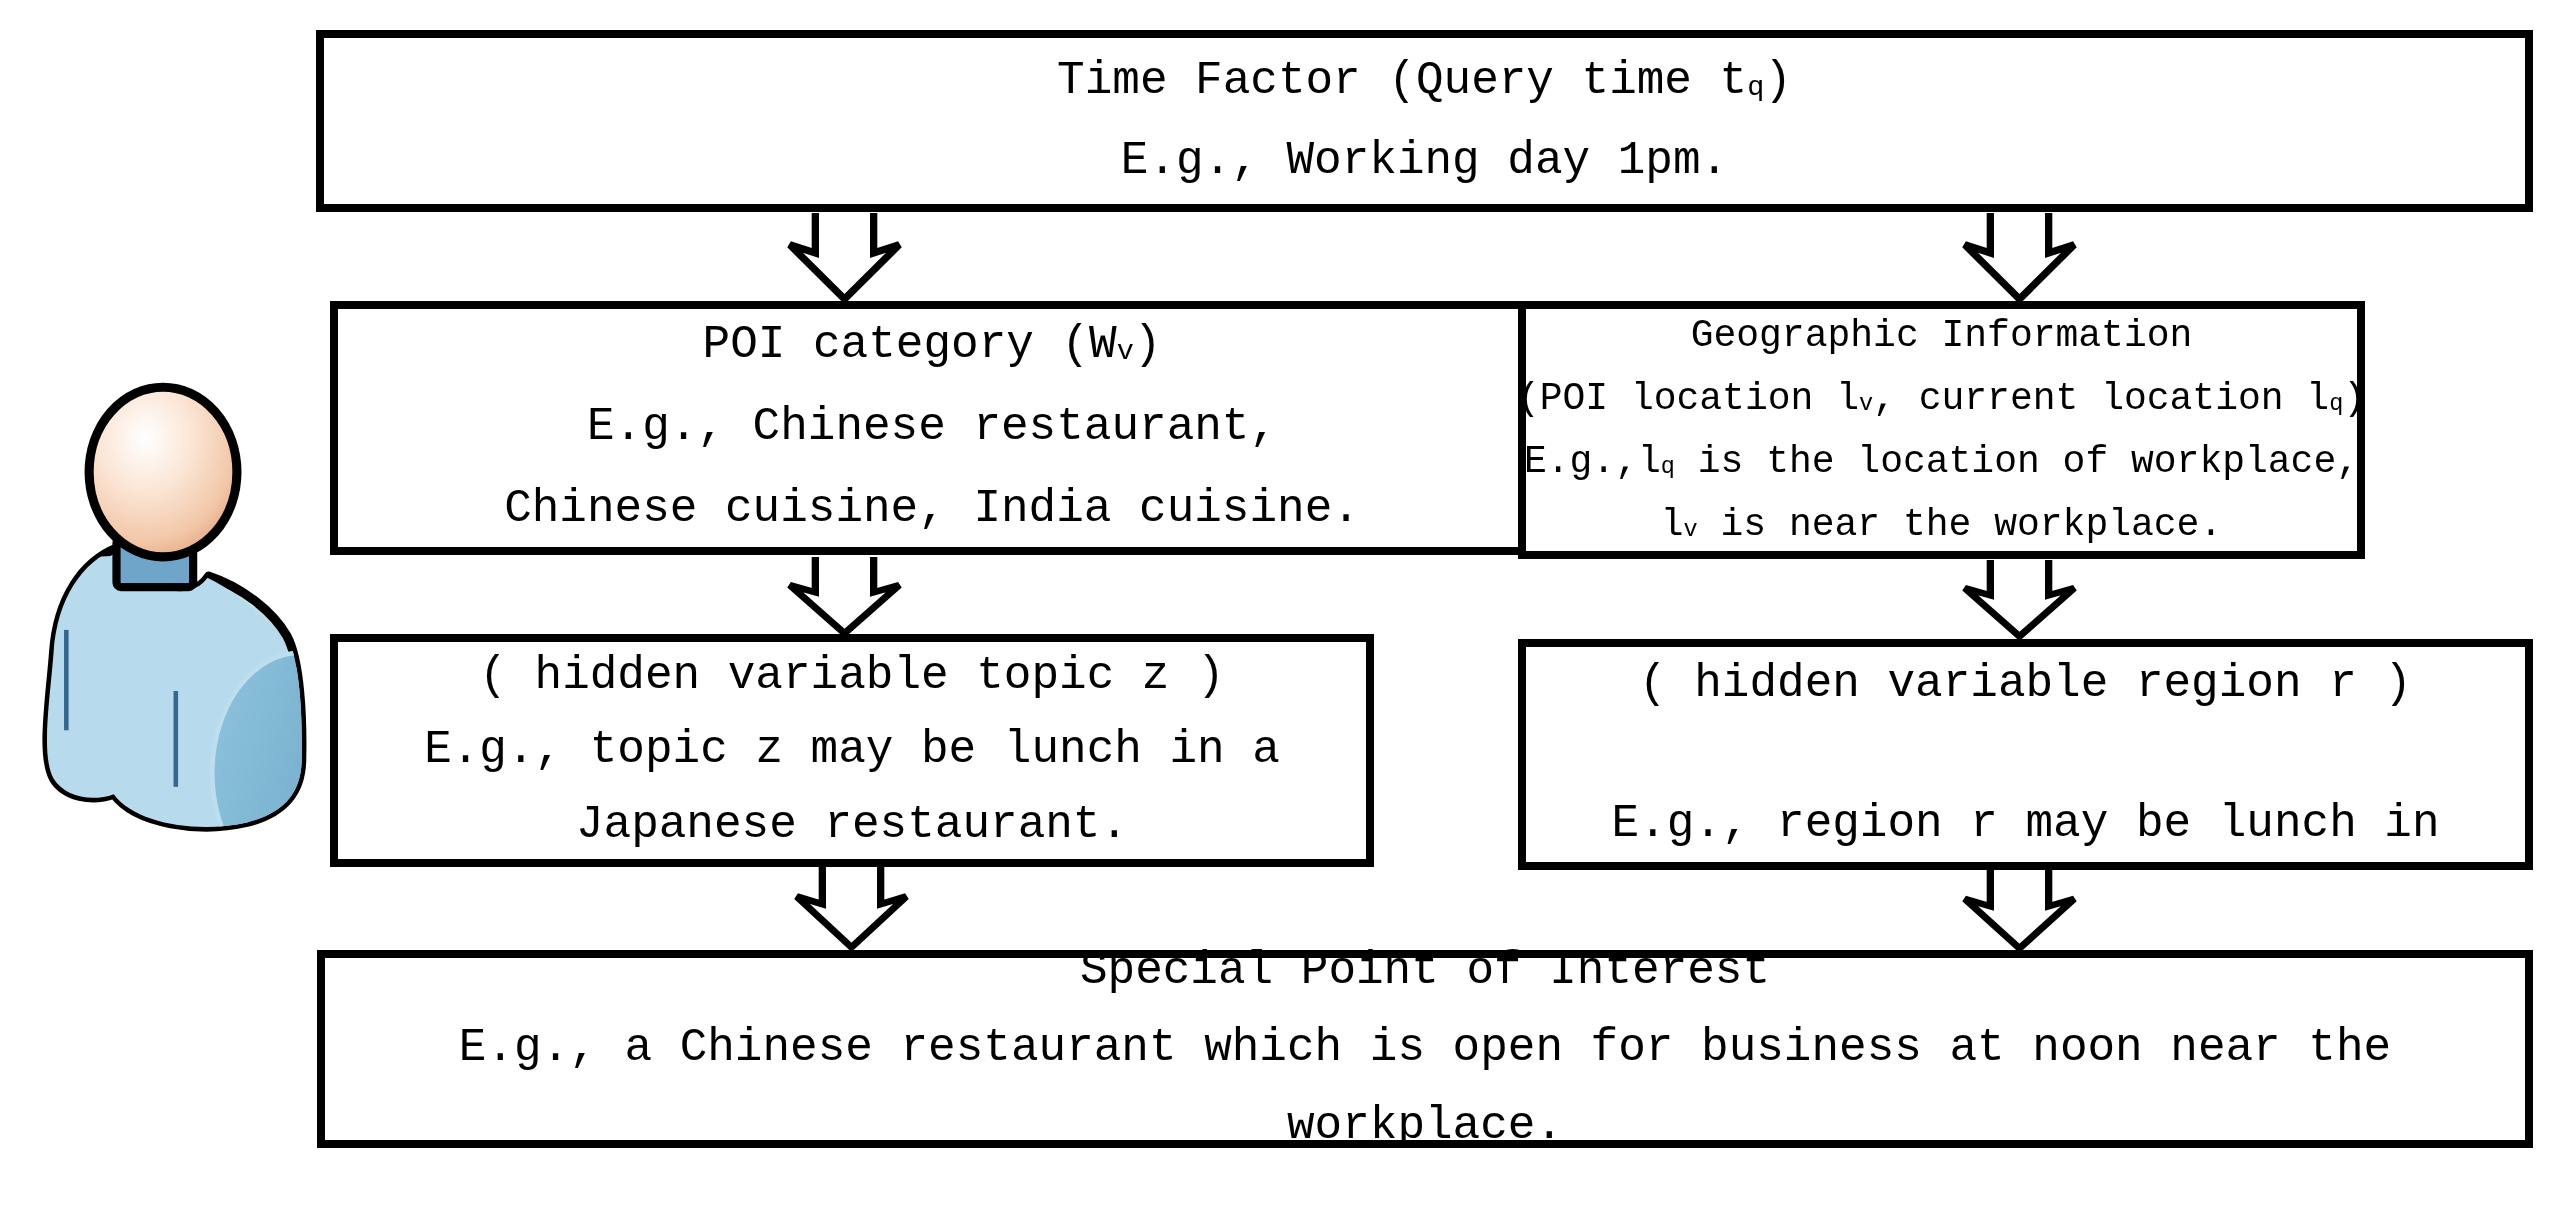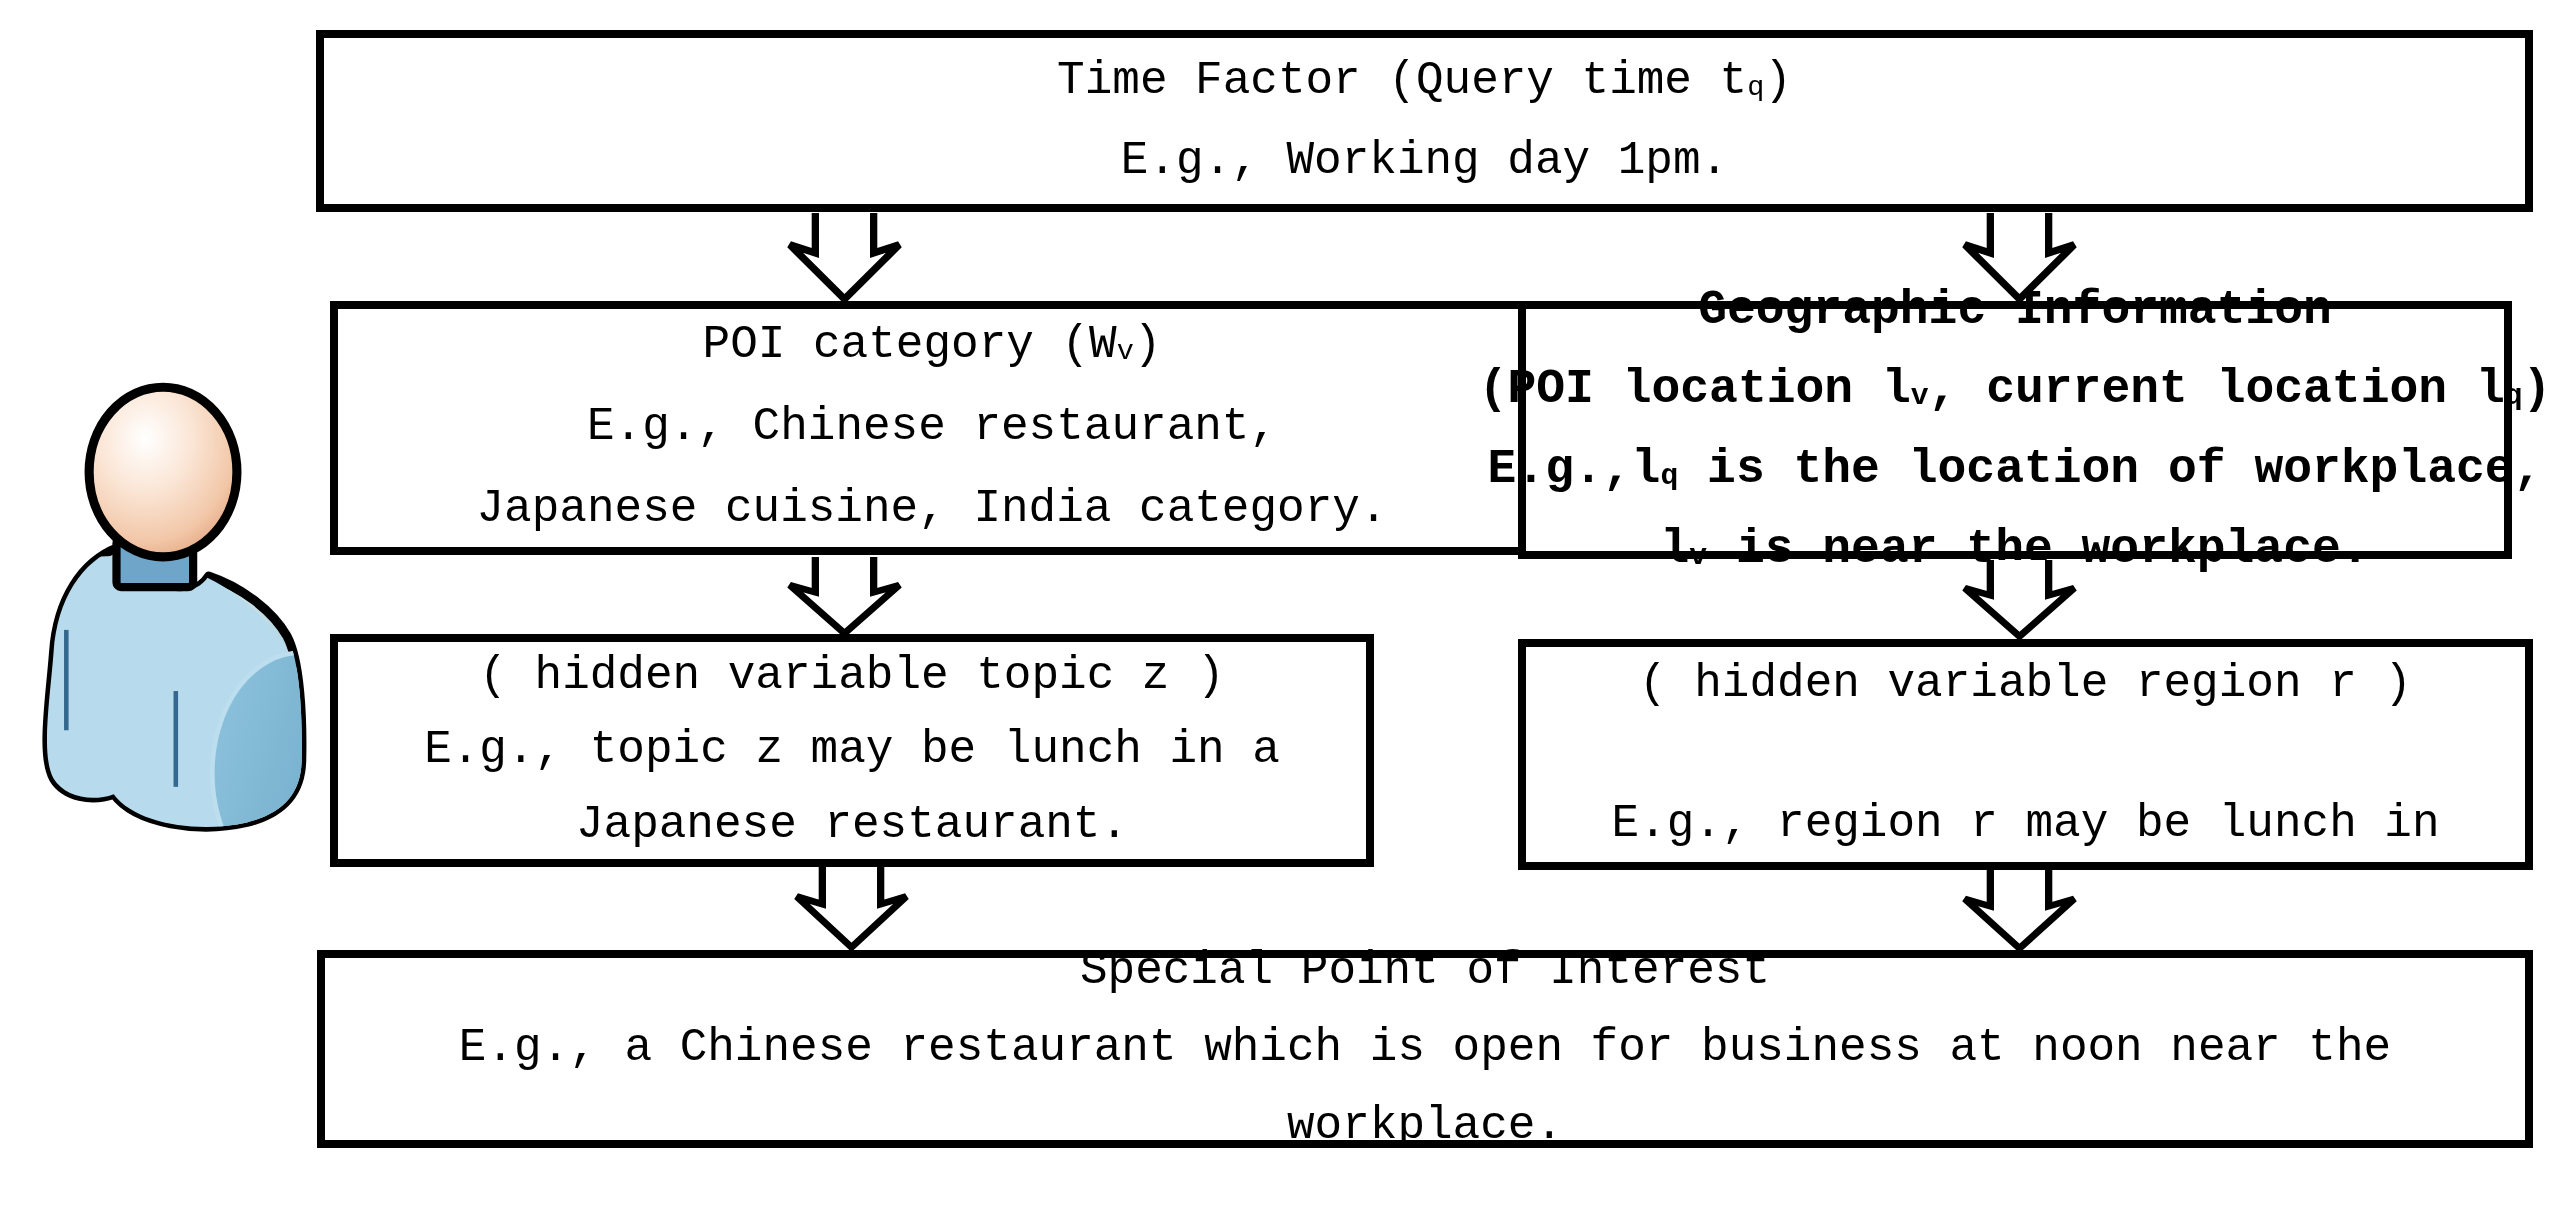--- a/index.html
+++ b/index.html
@@ -23,21 +23,21 @@
     align-items: center;
     text-align: center;
   }
   .line { white-space: pre; }
   .subscript {
     font-size: 0.62em;
     vertical-align: -0.06em;
   }
   #box-time    { left: 316px;  top: 30px;   width: 2217px; height: 182px; font-size: 46px; line-height: 1.75; }
   #box-poi     { left: 330px;  top: 301px;  width: 1204px; height: 254px; font-size: 46px; line-height: 1.78; }
-  #box-geo     { left: 1518px; top: 301px;  width: 994px; height: 258px; font-size: 48px; line-height: 1.66; font-weight: bold; }
+  #box-geo     { left: 1518px; top: 301px;  width: 847px; height: 258px; font-size: 38px; line-height: 1.66; }
   #box-topic   { left: 330px;  top: 634px;  width: 1044px; height: 233px; font-size: 46px; line-height: 1.62; text-align: center; }
   #box-region  { left: 1518px; top: 639px;  width: 1015px; height: 231px; font-size: 46px; line-height: 1.62; justify-content: space-between; }
   #box-special { left: 317px;  top: 950px; width: 2216px; height: 198px; font-size: 46px; line-height: 1.68; }
   .arrow { position: absolute; overflow: visible; }
   #arrow-1 { left: 788px;  top: 213px; width: 113px; height: 88px; }
   #arrow-2 { left: 1963px; top: 213px; width: 113px; height: 88px; }
   #arrow-3 { left: 788px;  top: 557px; width: 113px; height: 78px; }
   #arrow-4 { left: 1963px; top: 560px; width: 113px; height: 78px; }
   #arrow-5 { left: 795px;  top: 867px; width: 113px; height: 82px; }
   #arrow-6 { left: 1963px; top: 870px; width: 113px; height: 80px; }
@@ -99,21 +99,21 @@
   </svg>
 
   <div class="box" id="box-time">
       <div class="line"><span>Time Factor (Query time t</span><span class="subscript">q</span><span>)</span></div>
       <div class="line"><span>E.g., Working day 1pm.</span></div>
     </div>
 
   <div class="box" id="box-poi">
       <div class="line"><span>POI category (W</span><span class="subscript">v</span><span>)</span></div>
       <div class="line"><span>E.g., Chinese restaurant,</span></div>
-      <div class="line"><span>Japanese cuisine, India category.</span></div>
+      <div class="line"><span>Chinese cuisine, India cuisine.</span></div>
     </div>
 
   <div class="box" id="box-geo">
       <div class="line"><span>Geographic Information</span></div>
       <div class="line"><span>(POI location l</span><span class="subscript">v</span><span>, current location l</span><span class="subscript">q</span><span>)</span></div>
       <div class="line"><span>E.g.,l</span><span class="subscript">q</span><span> is the location of workplace,</span></div>
       <div class="line"><span>l</span><span class="subscript">v</span><span> is near the workplace.</span></div>
     </div>
 
   <div class="box" id="box-topic">

